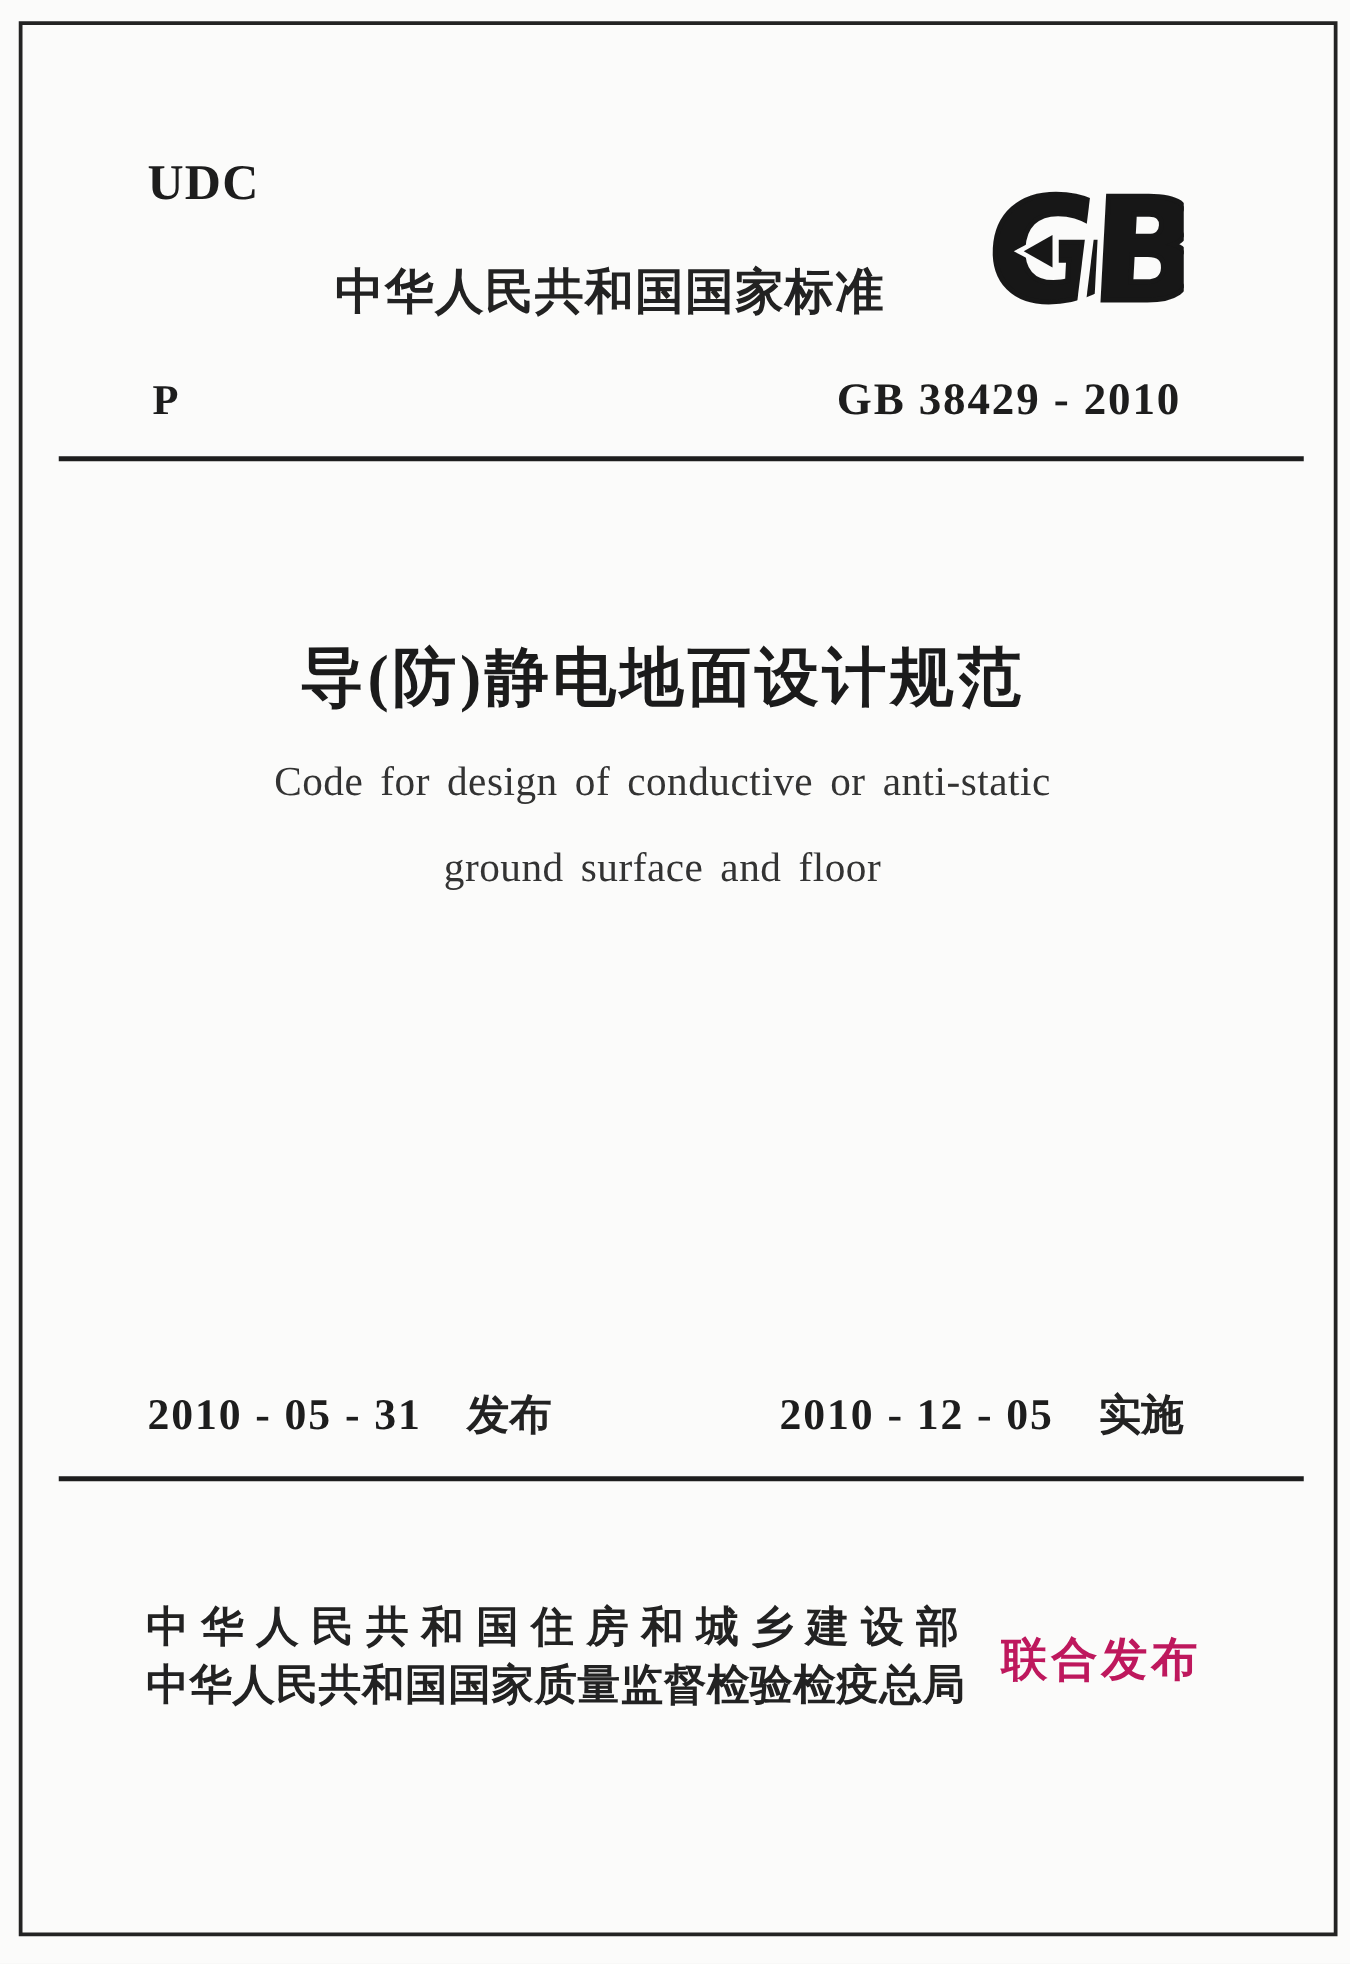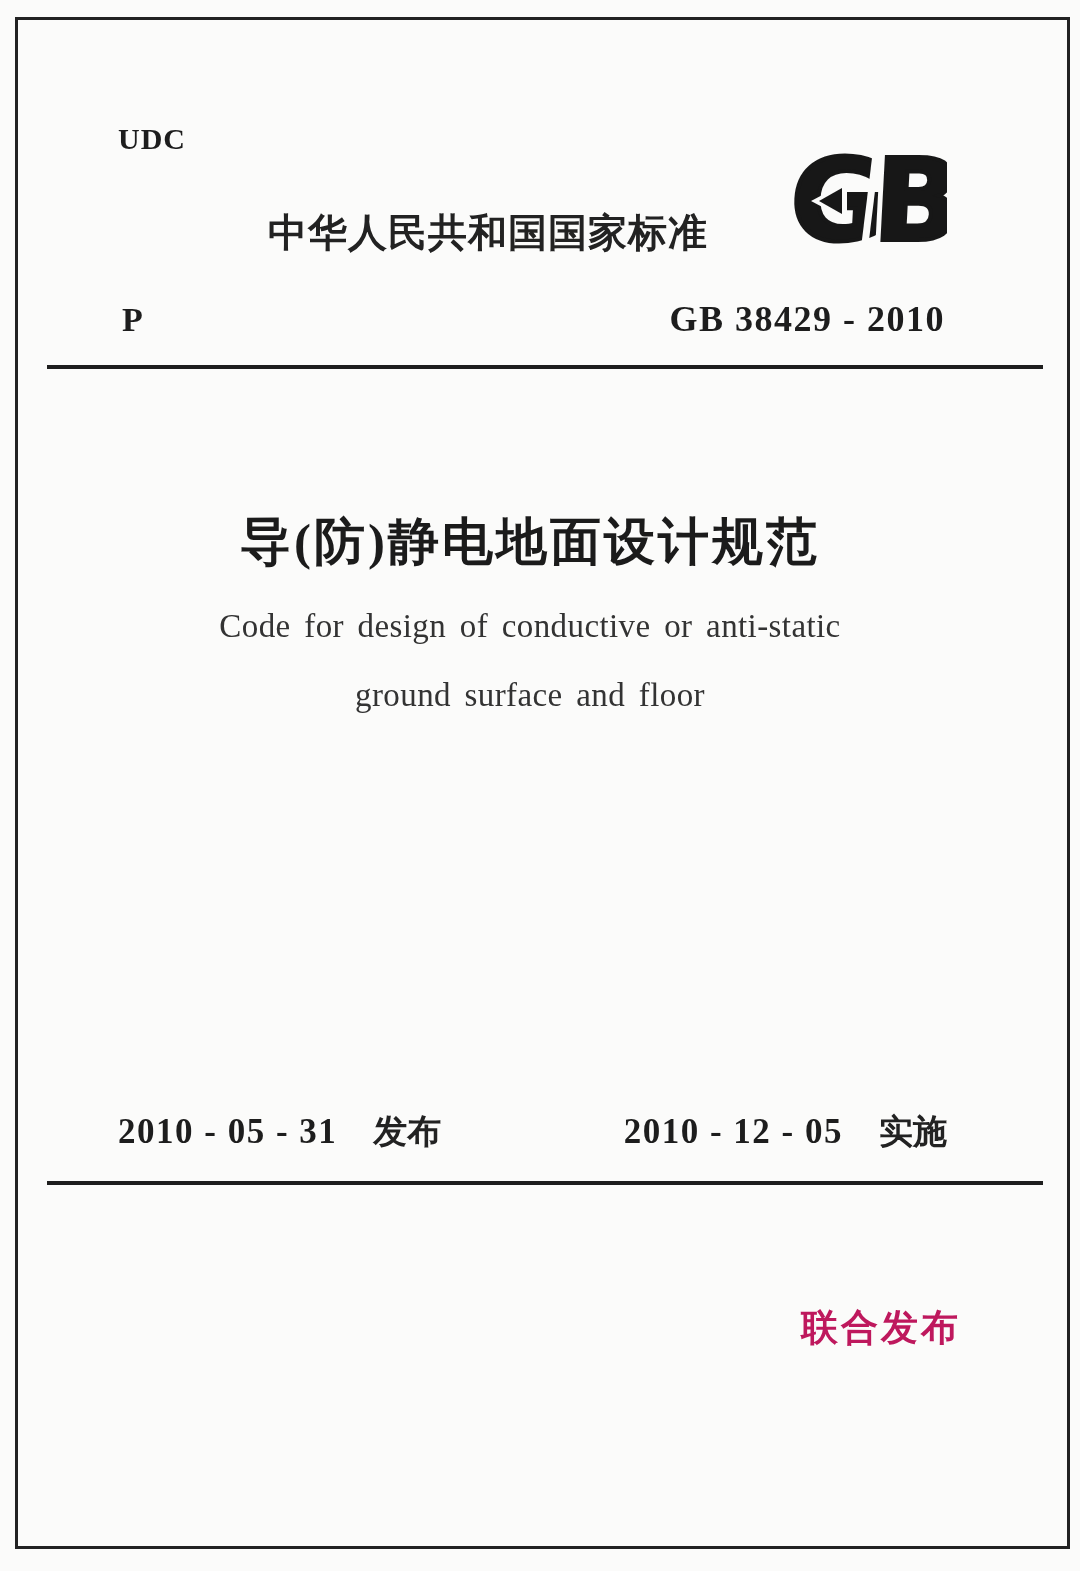--- a/index.html
+++ b/index.html
@@ -22,21 +22,21 @@
     left: 15px;
     top: 17px;
     right: 10px;
     bottom: 22px;
     border: 3px solid #232323;
   }
   .udc {
     position: absolute;
     left: 118px;
     top: 122px;
-    font-size: 30px;
+    font-size: 40px;
     font-weight: bold;
     letter-spacing: 1px;
     font-family: "Liberation Serif", "DejaVu Serif", serif;
   }
   .standard-heading {
     position: absolute;
     top: 206px;
     left: 0;
     width: 100%;
     text-align: center;
@@ -191,16 +191,20 @@
       <span class="date-label">发布</span>
     </div>
     <div class="date-group">
       <span class="date-value">2010 - 12 - 05</span>
       <span class="date-label">实施</span>
     </div>
   </div>
 
   <div class="rule rule-bottom"></div>
 
+  <div class="publishers">
+    <div class="publisher-line1">中华人民共和国住房和城乡建设部</div>
+    <div class="publisher-line2">中华人民共和国国家质量监督检验检疫总局</div>
+  </div>
 
   <div class="joint-release">联合发布</div>
 
 </div>
 
 </body></html>

